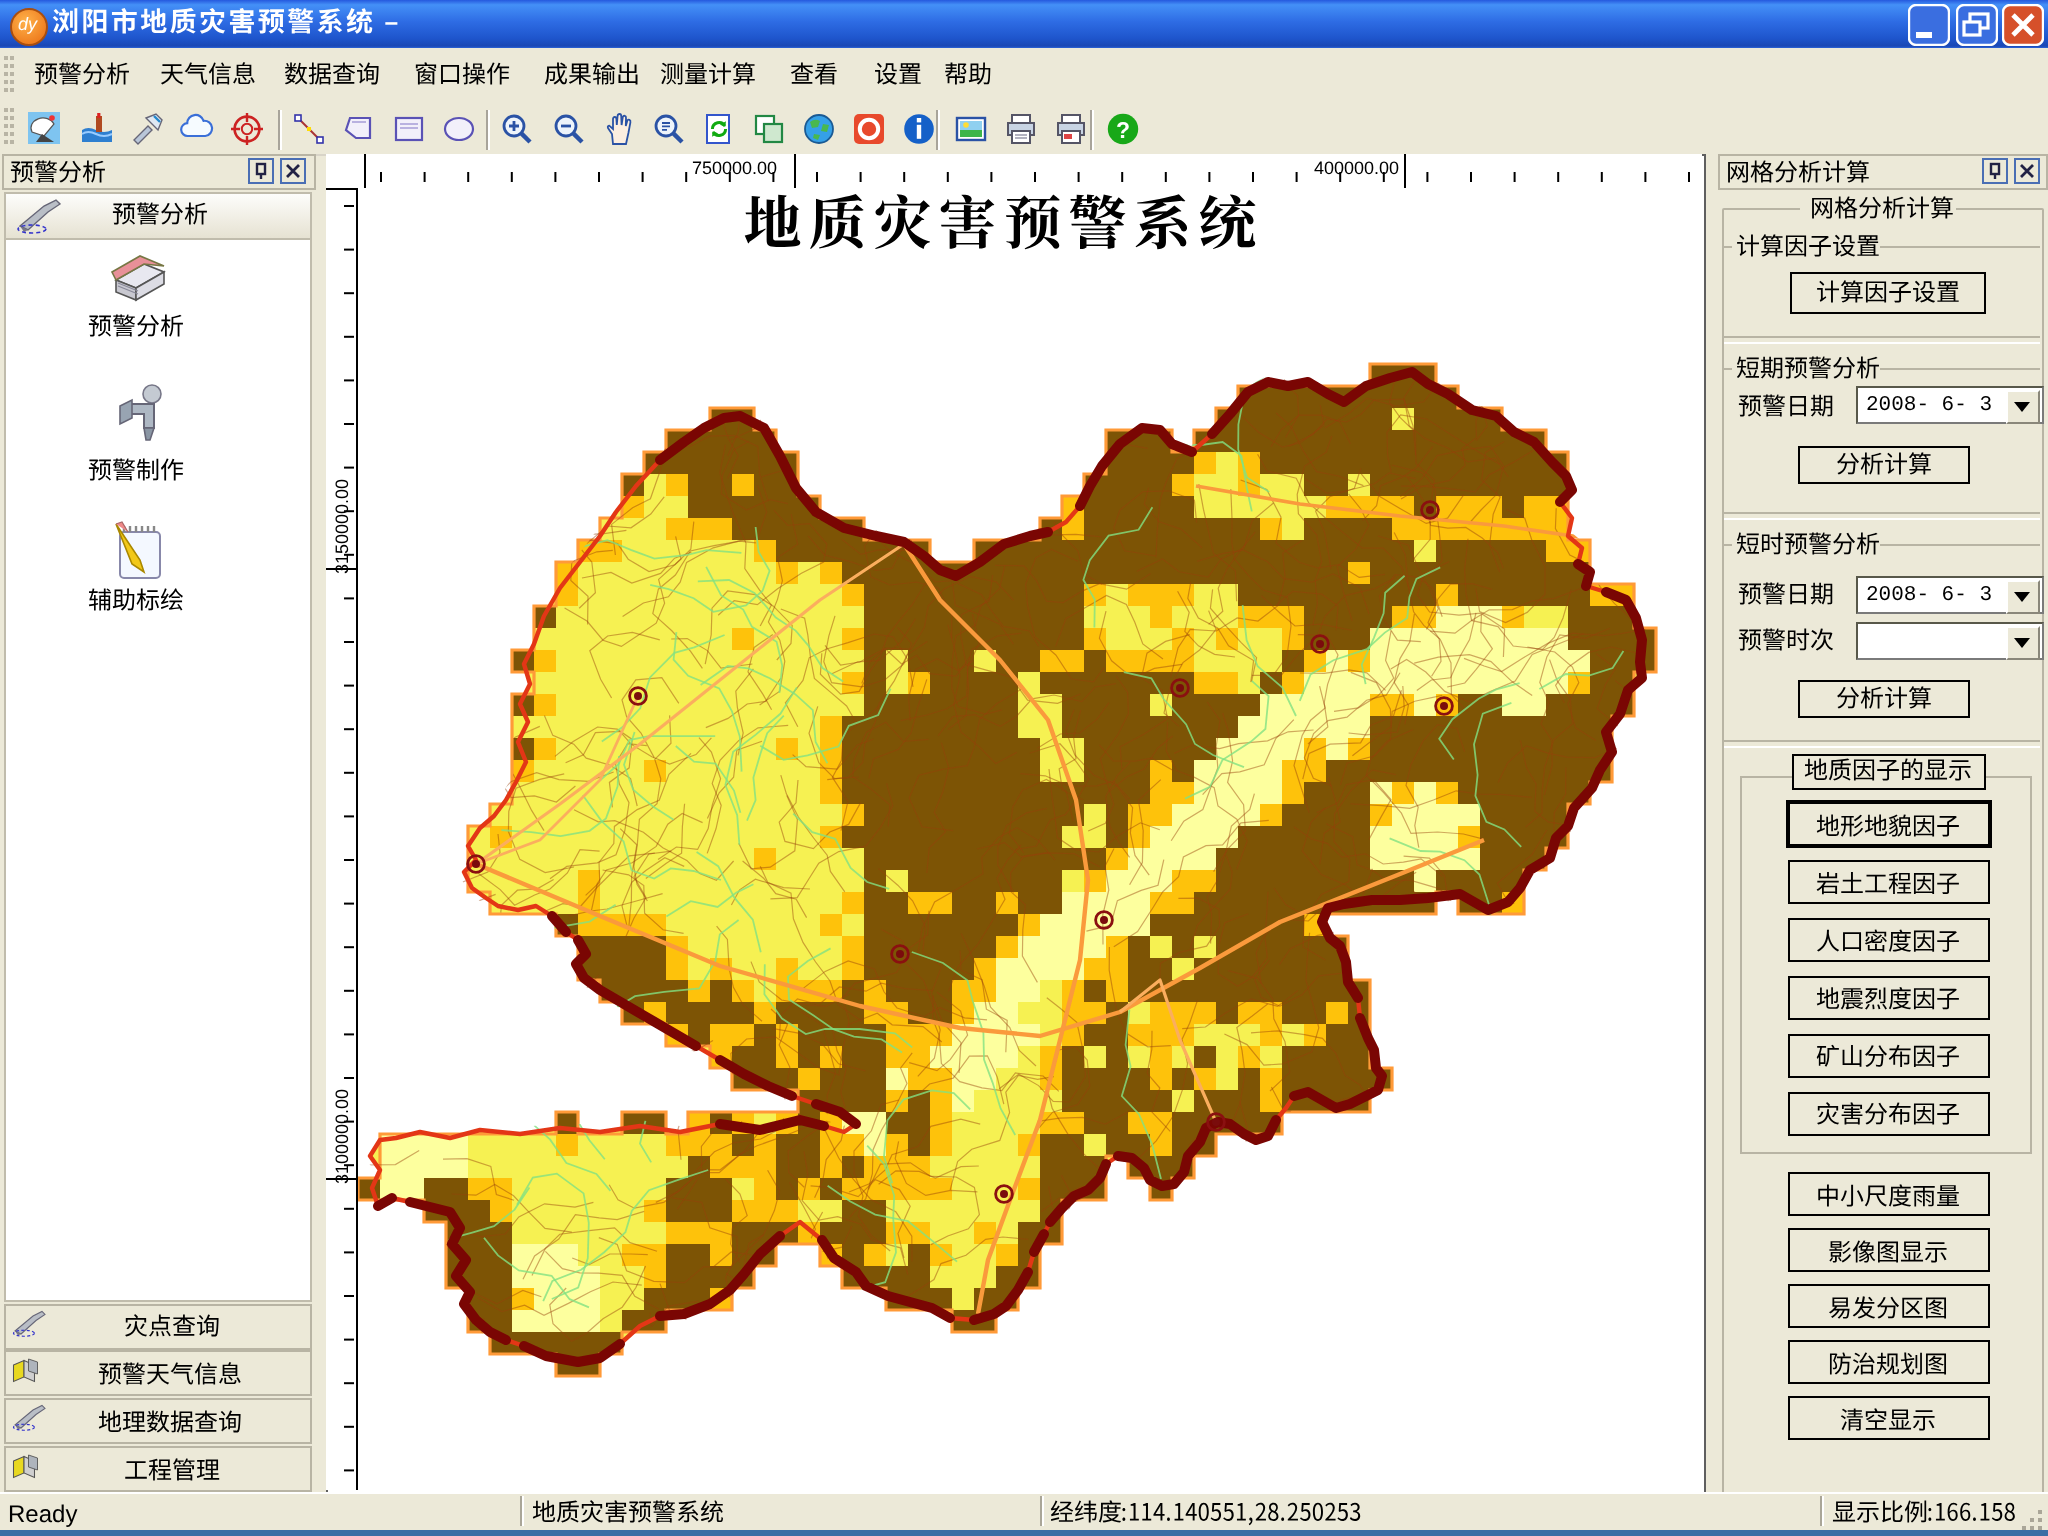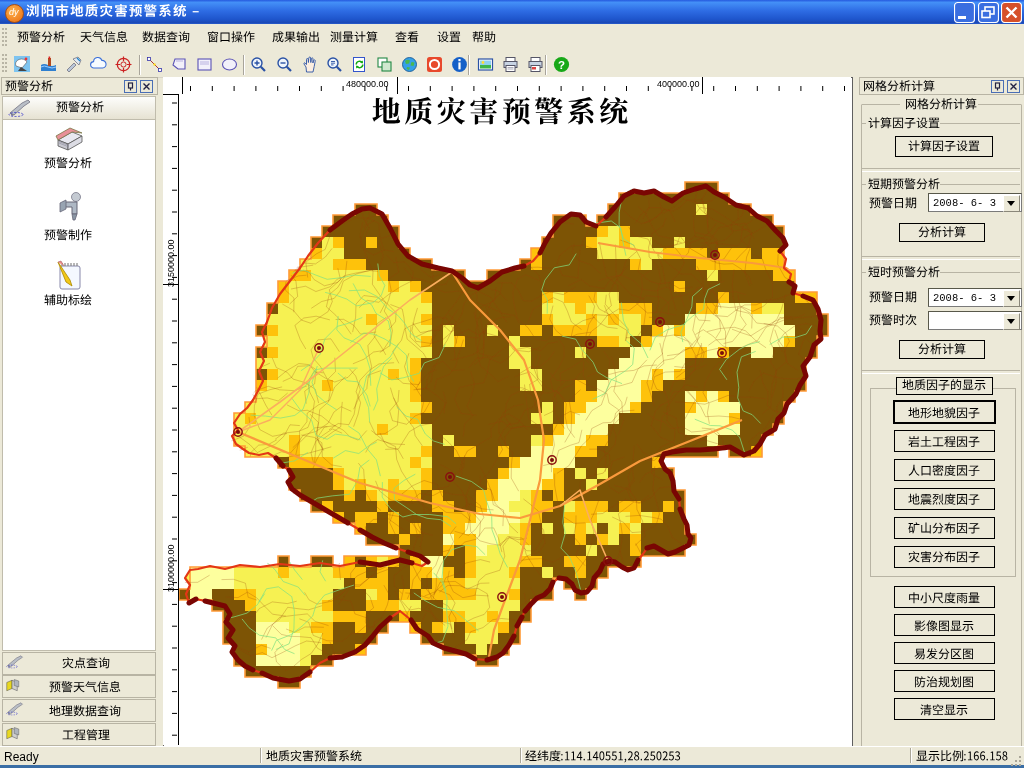--- a/index.html
+++ b/index.html
@@ -250,21 +250,21 @@
       <rect x="552.0" y="9" width="1" height="5" fill="#000"></rect>
       <rect x="573.8" y="9" width="1" height="5" fill="#000"></rect>
       <rect x="595.6" y="9" width="1" height="5" fill="#000"></rect>
       <rect x="617.4" y="9" width="1" height="5" fill="#000"></rect>
       <rect x="639.2" y="9" width="1" height="5" fill="#000"></rect>
       <rect x="661.0" y="9" width="1" height="5" fill="#000"></rect>
       <rect x="214" y="0" width="1" height="17" fill="#000"></rect>
       <rect x="519" y="0" width="1" height="17" fill="#000"></rect>
     </svg>
   </div>
-<div class="abs" style="left:346px;top:79px;font-size:9px;z-index:3">480000.00</div>
+<div class="abs" style="left:346px;top:79px;font-size:9px;z-index:3">750000.00</div>
 <div class="abs" style="left:657px;top:79px;font-size:9px;z-index:3">400000.00</div>
 <div class="abs" style="left:163px;top:95px;width:15px;height:650px;background:#fff;border-right:1px solid #000">
     <svg width="15" height="650" style="position:absolute;left:0;top:0">
       <rect x="9" y="7.5" width="5" height="1" fill="#000"></rect>
       <rect x="9" y="29.3" width="5" height="1" fill="#000"></rect>
       <rect x="9" y="51.1" width="5" height="1" fill="#000"></rect>
       <rect x="9" y="72.9" width="5" height="1" fill="#000"></rect>
       <rect x="9" y="94.7" width="5" height="1" fill="#000"></rect>
       <rect x="9" y="116.5" width="5" height="1" fill="#000"></rect>
       <rect x="9" y="138.3" width="5" height="1" fill="#000"></rect>

